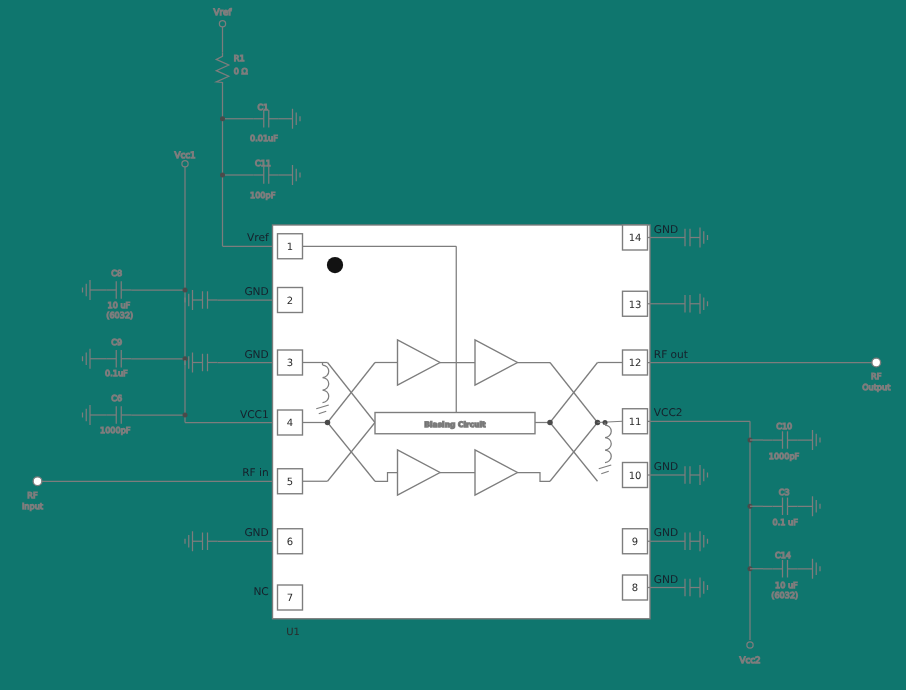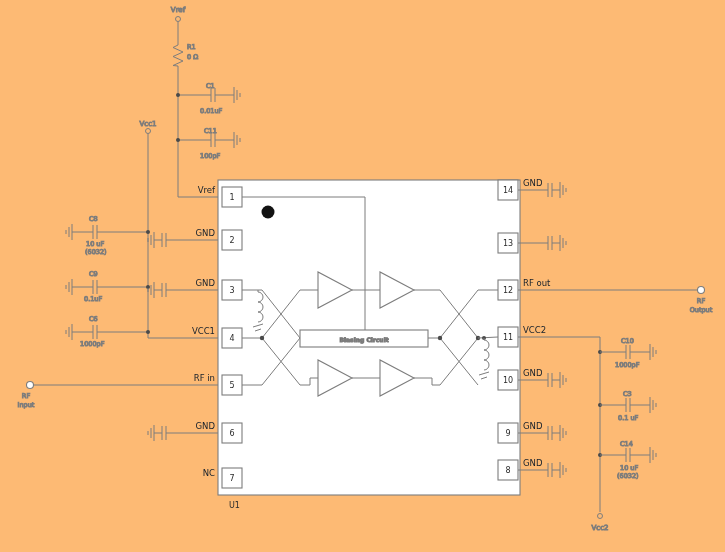--- a/index.html
+++ b/index.html
@@ -1,16 +1,16 @@
 <!DOCTYPE html>
 <html><head>
 <meta charset="utf-8">
 <style>
   html,body{margin:0;padding:0;background:#ffffff;}
-  .canvas{width:725px;height:552px;background:#fdba74;position:relative;overflow:hidden;
+  .canvas{width:725px;height:552px;background:#0f766e;position:relative;overflow:hidden;
           font-family:"DejaVu Sans",sans-serif;}
   svg{display:block;}
   .w{stroke:#7d7d7d;stroke-width:1;fill:none;}
   .box{stroke:#7d7d7d;stroke-width:1.1;fill:#ffffff;}
   .sym{stroke:#7d7d7d;stroke-width:1;fill:none;}
   text{fill:#3c3c3c;font-family:"DejaVu Sans",sans-serif;}
   .net{font-size:8.5px;fill:#16202b;}
   .val{font-size:6.5px;fill:#474747;}
   .sup{font-size:7px;fill:#474747;}
   .pnum{font-size:8px;fill:#2a2a2a;text-anchor:middle;}

